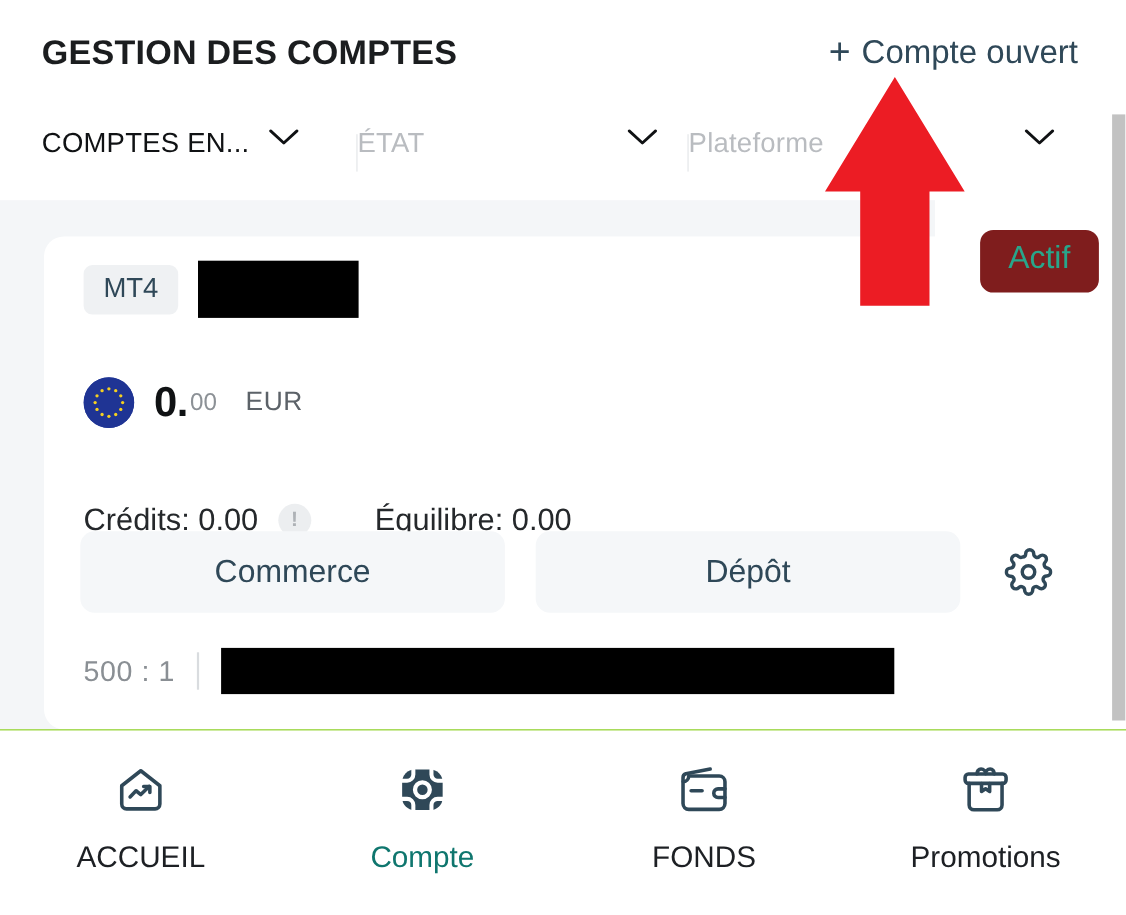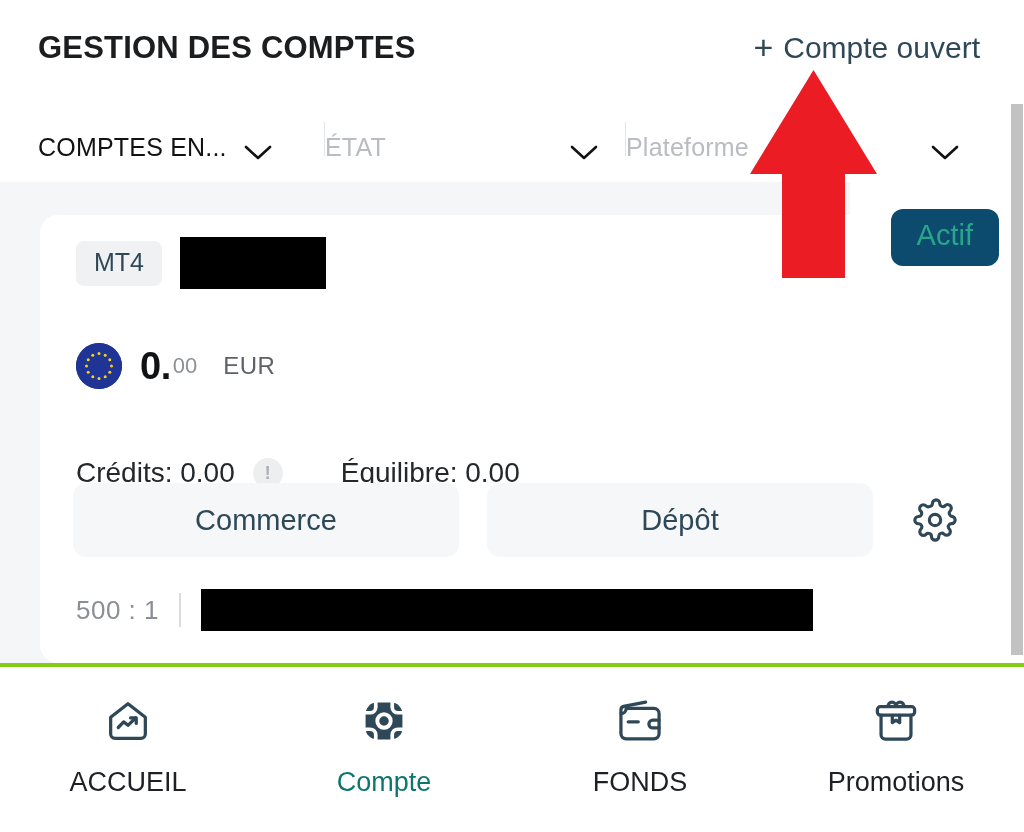--- a/index.html
+++ b/index.html
@@ -59,21 +59,21 @@
     left: 0; top: 96px;
     width: 1010px;
     height: 86px;
     background: #ffffff;
     display: flex;
     align-items: center;
     padding: 0 24px 0 38px;
   }
   .filter {
     display: flex;
-    align-items: flex-end;
+    align-items: flex-start;
     height: 46px;
     cursor: pointer;
     white-space: nowrap;
   }
   .filter-label {
     font-size: 25px;
     letter-spacing: 0.2px;
   }
   .filter.active .filter-label { color: #101214; }
   .filter.muted  .filter-label { color: #b9bcc0; }
@@ -121,21 +121,21 @@
     padding: 7px 18px 9px;
   }
   .redacted {
     background: #000000;
     display: block;
   }
   .redact-name { width: 146px; height: 52px; }
   .status-badge {
     position: absolute;
     right: -7px; top: -6px;
-    background: #0c4a6e;
+    background: #7f1d1d;
     color: #2aa municipal;
     color: #28a68b;
     font-size: 29px;
     border-radius: 12px;
     padding: 10px 26px 14px;
   }
   .balance-row {
     position: absolute;
     left: 36px; top: 128px;
     display: flex;
@@ -253,21 +253,21 @@
     border-radius: 0;
   }
 
   
   .bottom-nav {
     position: absolute;
     left: 0; bottom: 0;
     width: 1024px;
     height: 169px;
     background: #ffffff;
-    border-top: 4px solid #84cc16;
+    border-top: 1px solid #84cc16;
     display: flex;
     align-items: flex-start;
     padding-top: 28px;
   }
   .nav-item {
     flex: 1;
     display: flex;
     flex-direction: column;
     align-items: center;
     gap: 20px;

